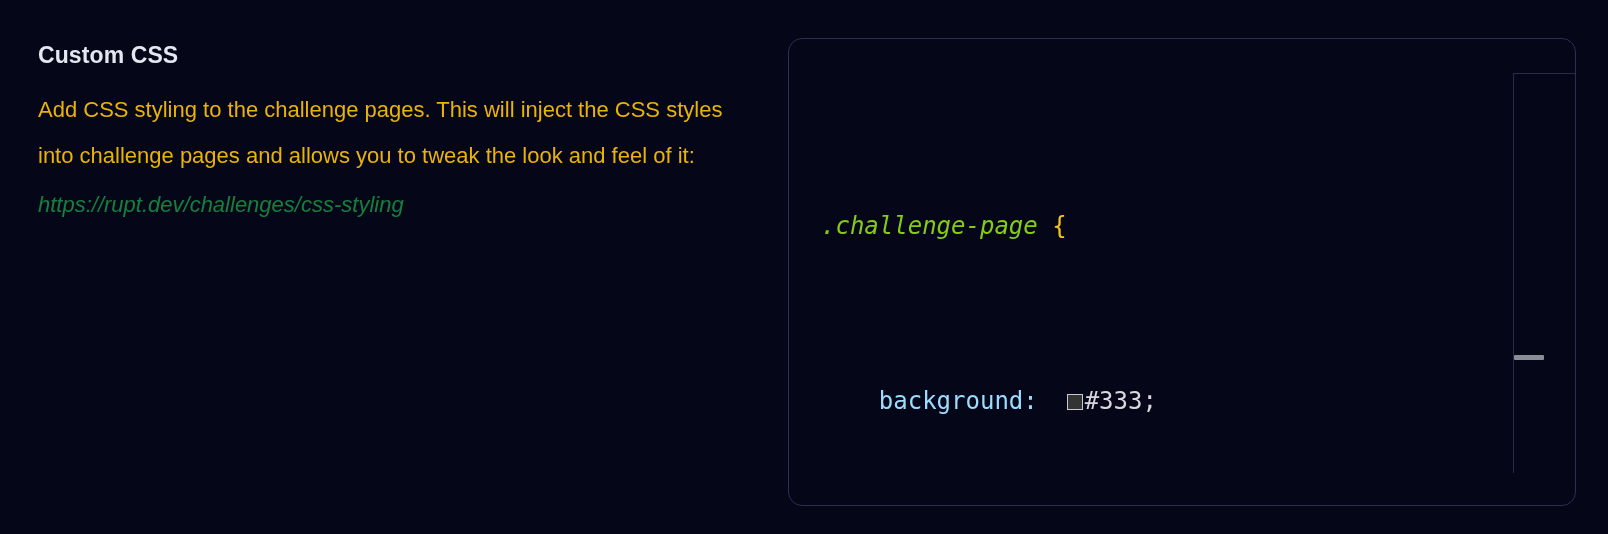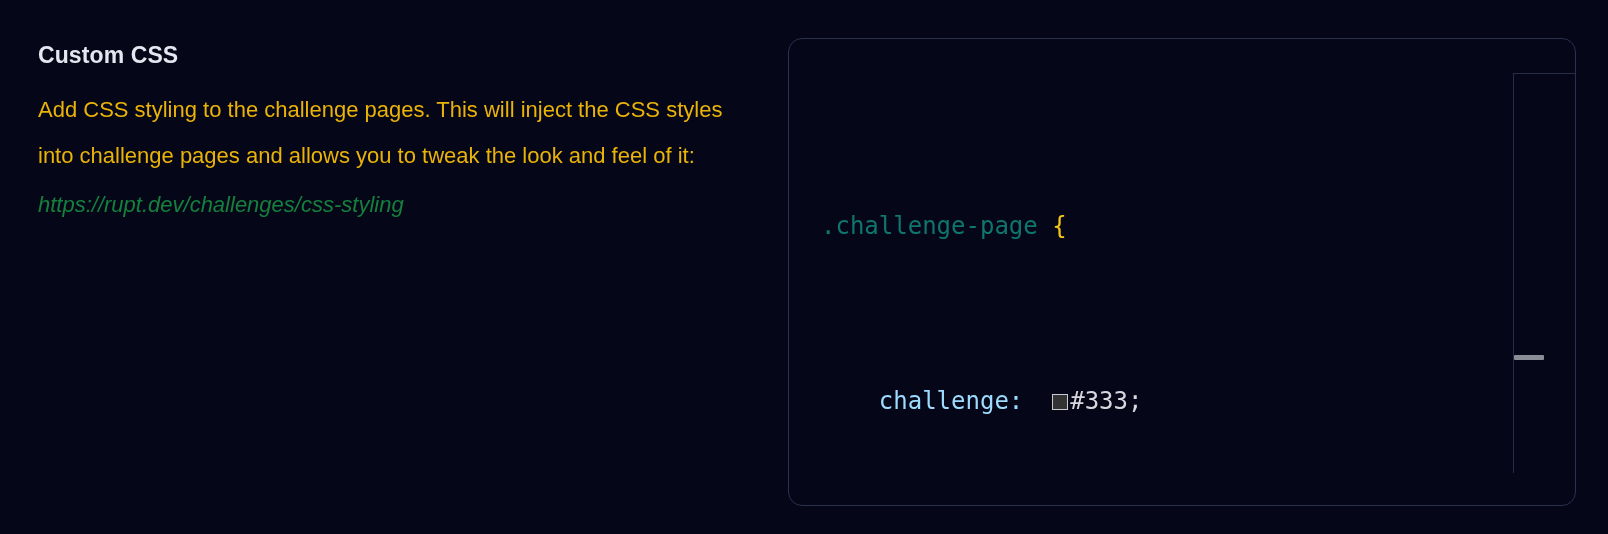--- a/index.html
+++ b/index.html
@@ -91,21 +91,21 @@
   }
 
   .code-line {
     position: relative;
     height: 35px;
     padding-left: 32px;
     white-space: pre;
   }
 
   
-  .tok-sel      { color: #0f766e; }
+  .tok-sel      { color: #84cc16; font-style: italic; }
   .tok-brace    { color: #f5c518; }
   .tok-prop     { color: #9cdcfe; }
   .tok-hex      { color: #d6d8de; text-align: center; }
 
   .swatch {
     display: inline-block;
     width: 16px;
     height: 16px;
     vertical-align: -1px;
     border: 1px solid #c8cad2;
@@ -155,21 +155,21 @@
 
   <div class="editor-panel">
     <div class="editor-scroll">
 
       <div class="code-area">
 
         
         <div class="code-line"><span class="tok-sel">.challenge-page</span><span> </span><span class="tok-brace">{</span></div>
 
         
-        <div class="code-line"><span>    </span><span class="tok-prop">challenge:</span><span>  </span><span class="swatch" style="background:#333333"></span><span class="tok-hex">#333;</span></div>
+        <div class="code-line"><span>    </span><span class="tok-prop">background:</span><span>  </span><span class="swatch" style="background:#333333"></span><span class="tok-hex">#333;</span></div>
 
         
         
 
         
         
 
         
         
 

